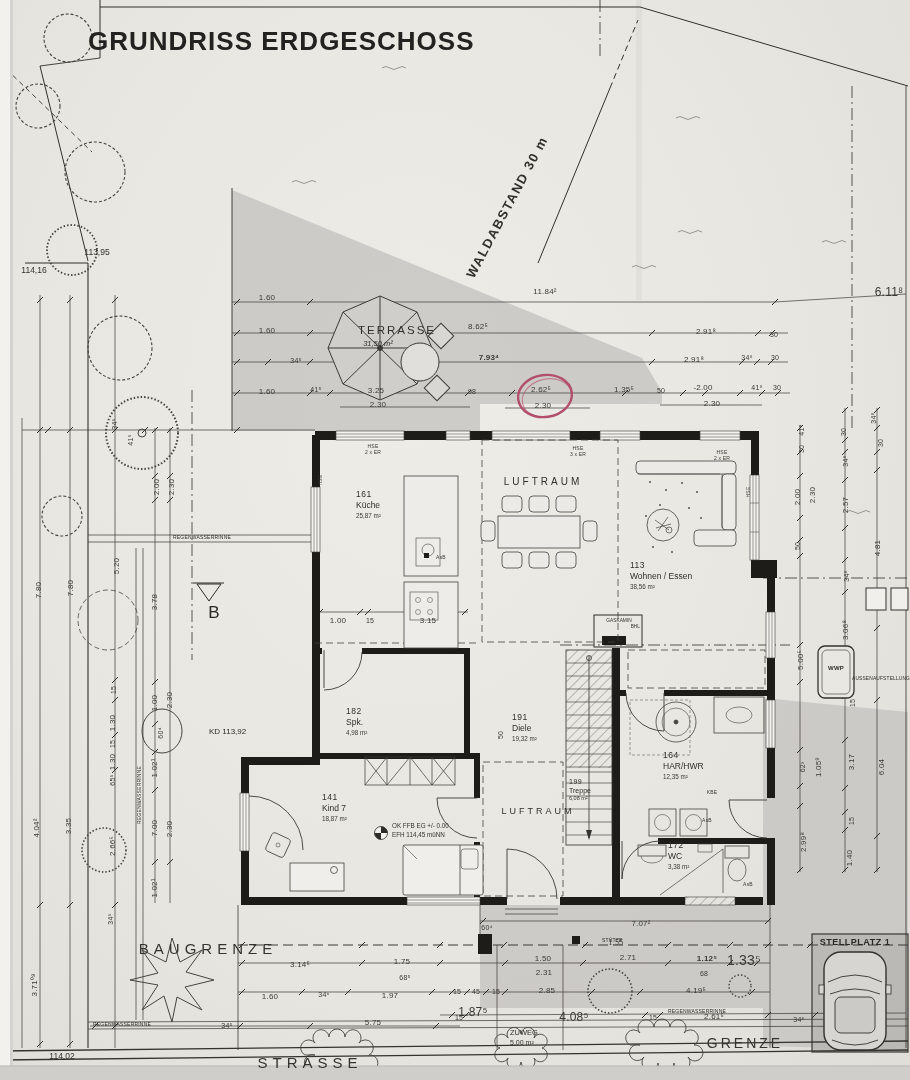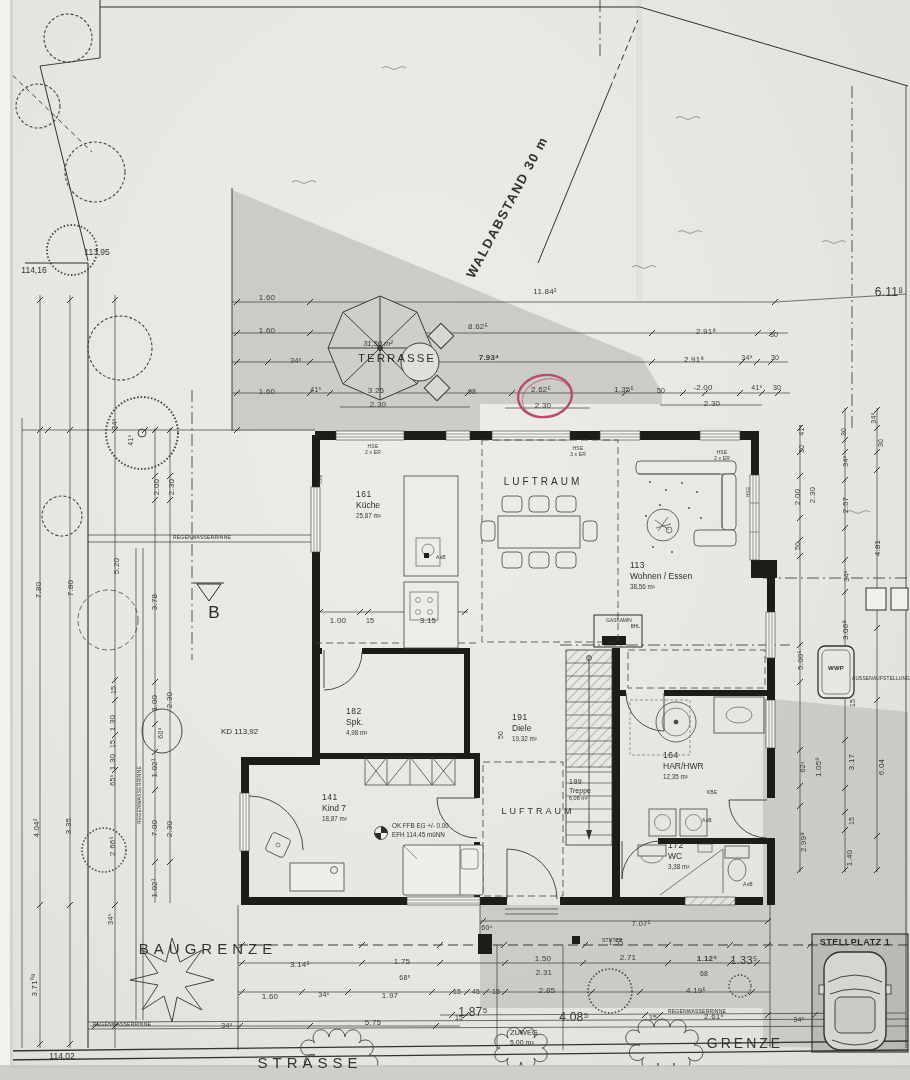--- a/index.html
+++ b/index.html
@@ -487,21 +487,21 @@
       <span class="dim" style="left: 370px; top: 620px; font-size: 7px; transform: translate(-50%, -50%);">15</span>
       <span class="dim" style="left: 428px; top: 620px; font-size: 8px; transform: translate(-50%, -50%);">3.15</span>
       <span class="dim" style="left: 500px; top: 735px; font-size: 7px; transform: translate(-50%, -50%) rotate(-90deg);">50</span>
       <span class="dim" style="left: 300px; top: 964px; font-size: 8px; transform: translate(-50%, -50%);">3.14⁵</span>
       <span class="dim" style="left: 402px; top: 961px; font-size: 8px; transform: translate(-50%, -50%);">1.75</span>
       <span class="dim" style="left: 405px; top: 977px; font-size: 7px; transform: translate(-50%, -50%);">68⁵</span>
       <span class="dim" style="left: 473px; top: 1012px; font-size: 12px; transform: translate(-50%, -50%);">1.87⁵</span>
       <span class="dim" style="left: 543px; top: 958px; font-size: 8px; transform: translate(-50%, -50%);">1.50</span>
       <span class="dim" style="left: 628px; top: 957px; font-size: 8px; transform: translate(-50%, -50%);">2.71</span>
       <span class="dim" style="left: 707px; top: 958px; font-size: 8px; transform: translate(-50%, -50%); font-weight: bold;">1.12⁵</span>
-      <span class="dim" style="left: 744px; top: 960px; font-size: 11px; transform: translate(-50%, -50%);">1.33⁵</span>
+      <span class="dim" style="left: 744px; top: 960px; font-size: 14px; transform: translate(-50%, -50%);">1.33⁵</span>
       <span class="dim" style="left: 544px; top: 972px; font-size: 8px; transform: translate(-50%, -50%);">2.31</span>
       <span class="dim" style="left: 704px; top: 973px; font-size: 7px; transform: translate(-50%, -50%);">68</span>
       <span class="dim" style="left: 270px; top: 996px; font-size: 8px; transform: translate(-50%, -50%);">1.60</span>
       <span class="dim" style="left: 324px; top: 994px; font-size: 7px; transform: translate(-50%, -50%);">34⁶</span>
       <span class="dim" style="left: 390px; top: 995px; font-size: 8px; transform: translate(-50%, -50%);">1.97</span>
       <span class="dim" style="left: 457px; top: 991px; font-size: 7px; transform: translate(-50%, -50%);">15</span>
       <span class="dim" style="left: 476px; top: 991px; font-size: 7px; transform: translate(-50%, -50%);">45</span>
       <span class="dim" style="left: 496px; top: 991px; font-size: 7px; transform: translate(-50%, -50%);">15</span>
       <span class="dim" style="left: 547px; top: 990px; font-size: 8px; transform: translate(-50%, -50%);">2.85</span>
       <span class="dim" style="left: 616px; top: 942px; font-size: 8px; transform: translate(-50%, -50%); font-family: Liberation Serif, serif;">1.55</span>
@@ -523,24 +523,25 @@
       <span class="dim" style="left: 722px; top: 458px; font-size: 5px; transform: translate(-50%, -50%);">2 x ER</span>
       <span class="dim" style="left: 320px; top: 480px; font-size: 5px; transform: translate(-50%, -50%) rotate(-90deg);">HSE</span>
       <span class="dim" style="left: 748px; top: 492px; font-size: 5px; transform: translate(-50%, -50%) rotate(-90deg);">HSE</span>
       <span class="dim" style="left: 441px; top: 557px; font-size: 5px; transform: translate(-50%, -50%);">AsB</span>
       <span class="dim" style="left: 707px; top: 820px; font-size: 5px; transform: translate(-50%, -50%);">AsB</span>
       <span class="dim" style="left: 748px; top: 884px; font-size: 5px; transform: translate(-50%, -50%);">AsB</span>
       <span class="dim" style="left: 712px; top: 792px; font-size: 5px; transform: translate(-50%, -50%);">KBE</span>
     </div>
 
   <div id="label-layer">
+    <div class="title">GRUNDRISS ERDGESCHOSS</div>
 
     <span class="lbl wald" style="left:507px;top:207px;transform:translate(-50%,-50%) rotate(-62deg);">WALDABSTAND 30 m</span>
 
-    <span class="lbl terr" style="left:397px;top:330px;margin-top:28px;">TERRASSE</span>
+    <span class="lbl terr" style="left:397px;top:330px;">TERRASSE</span>
     <span class="lbl" style="left:378px;top:343px;font-size:7.5px;font-style:italic;">31,50 m²</span>
 
     <span class="lbl luft" style="left:543px;top:481px;">LUFTRAUM</span>
     <span class="lbl luft" style="left:538px;top:811px;font-size:9px;">LUFTRAUM</span>
 
     <div class="rblock" style="left:356px;top:489px;">
       <div class="num">161</div>
       <div>Küche</div>
       <div class="rarea">25,87 m²</div>
     </div>
@@ -583,21 +584,21 @@
     <div class="note" style="left:598px;top:618px;width:42px;text-align:center;font-size:4.8px;">
       <div>GASKAMIN</div>
       <div style="text-align:right;">BHL</div>
     </div>
 
     <div class="note" style="left:392px;top:822px;">
       <div>OK FFB EG +/- 0.00</div>
       <div>EFH 114,45 müNN</div>
     </div>
 
-    <span class="lbl" style="left:221px;top:731px;font-size:8px;transform:translate(0,-50%);">KD 113,92</span>
+    <span class="lbl" style="left:209px;top:731px;font-size:8px;transform:translate(0,-50%);">KD 113,92</span>
     <span class="lbl bmark" style="left:214px;top:613px;">B</span>
 
     <span class="lbl ht" style="left:34px;top:270px;">114,16</span>
     <span class="lbl ht" style="left:97px;top:252px;">113,95</span>
     <span class="lbl ht" style="left:62px;top:1056px;">114,02</span>
 
     <span class="lbl big" style="left:208px;top:948px;">BAUGRENZE</span>
     <span class="lbl big" style="left:310px;top:1062px;">STRASSE</span>
     <span class="lbl med" style="left:745px;top:1043px;font-size:14px;">GRENZE</span>
 

